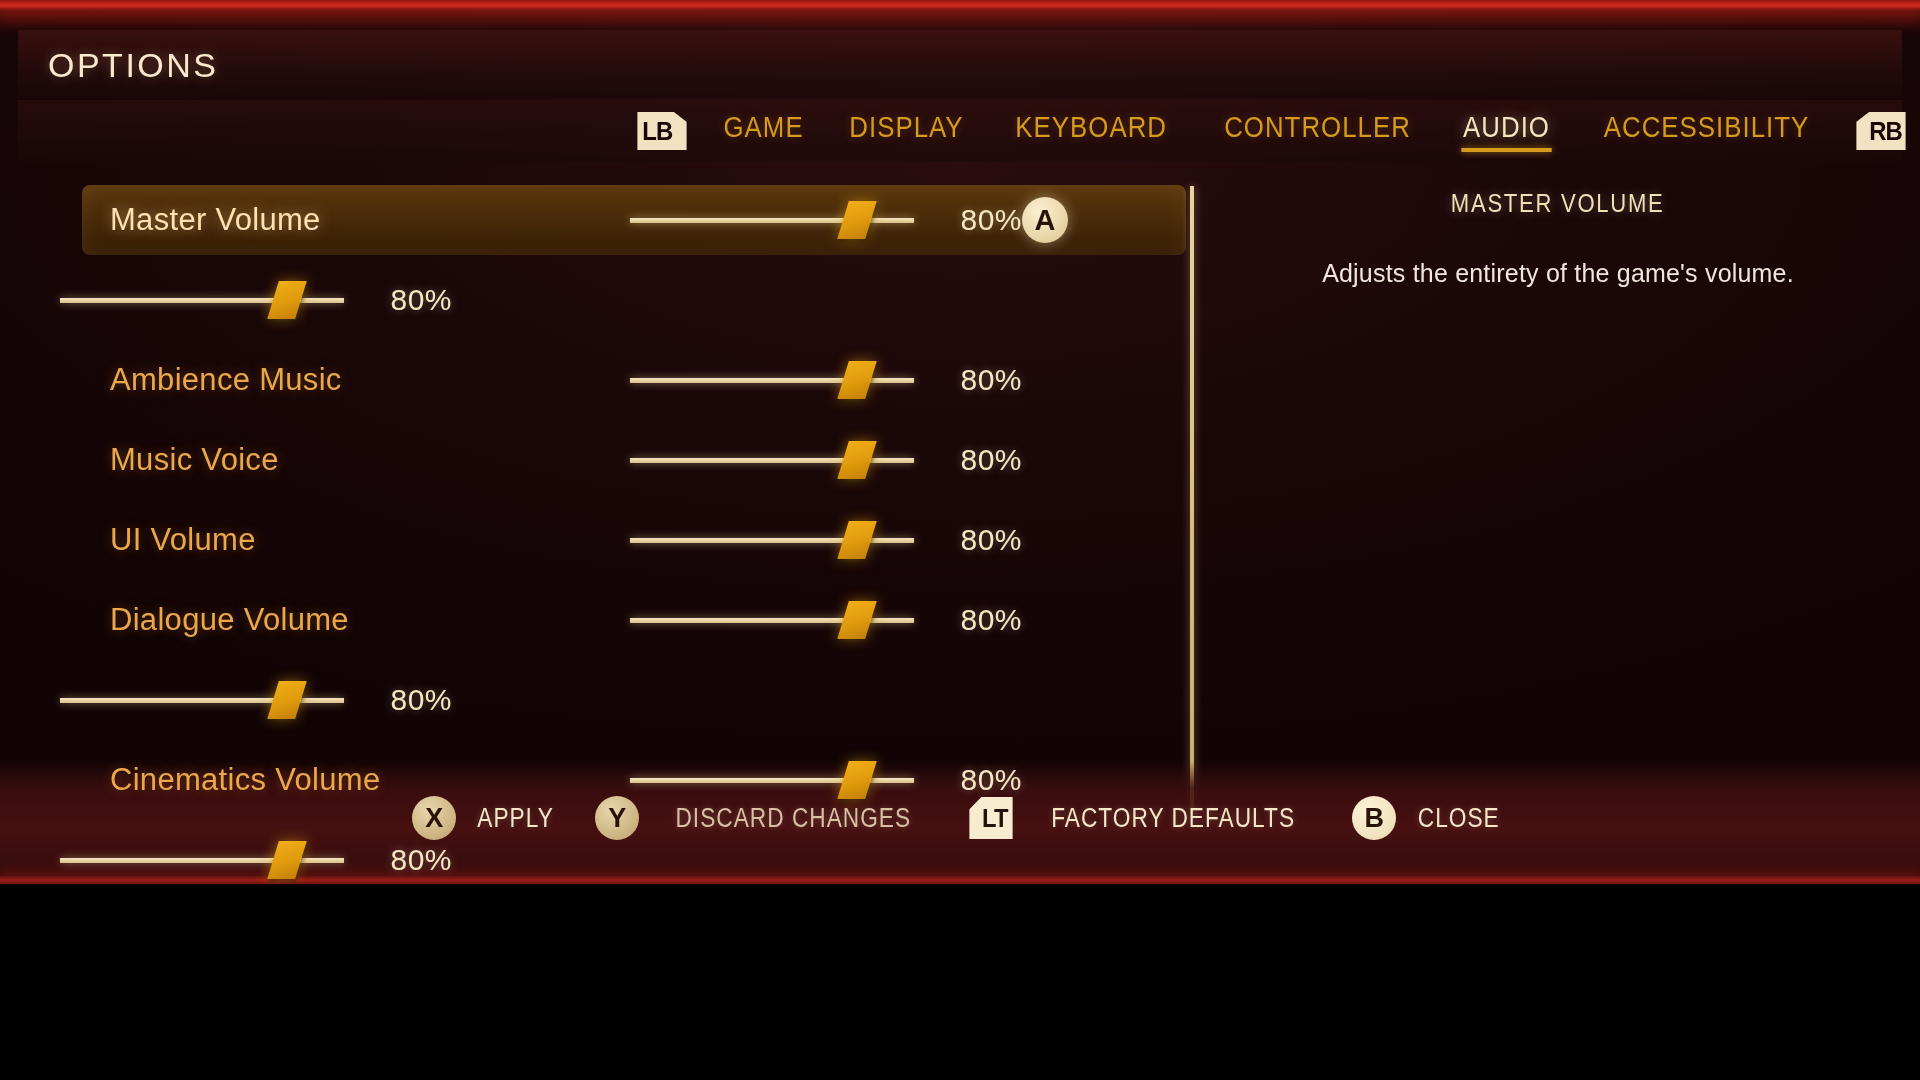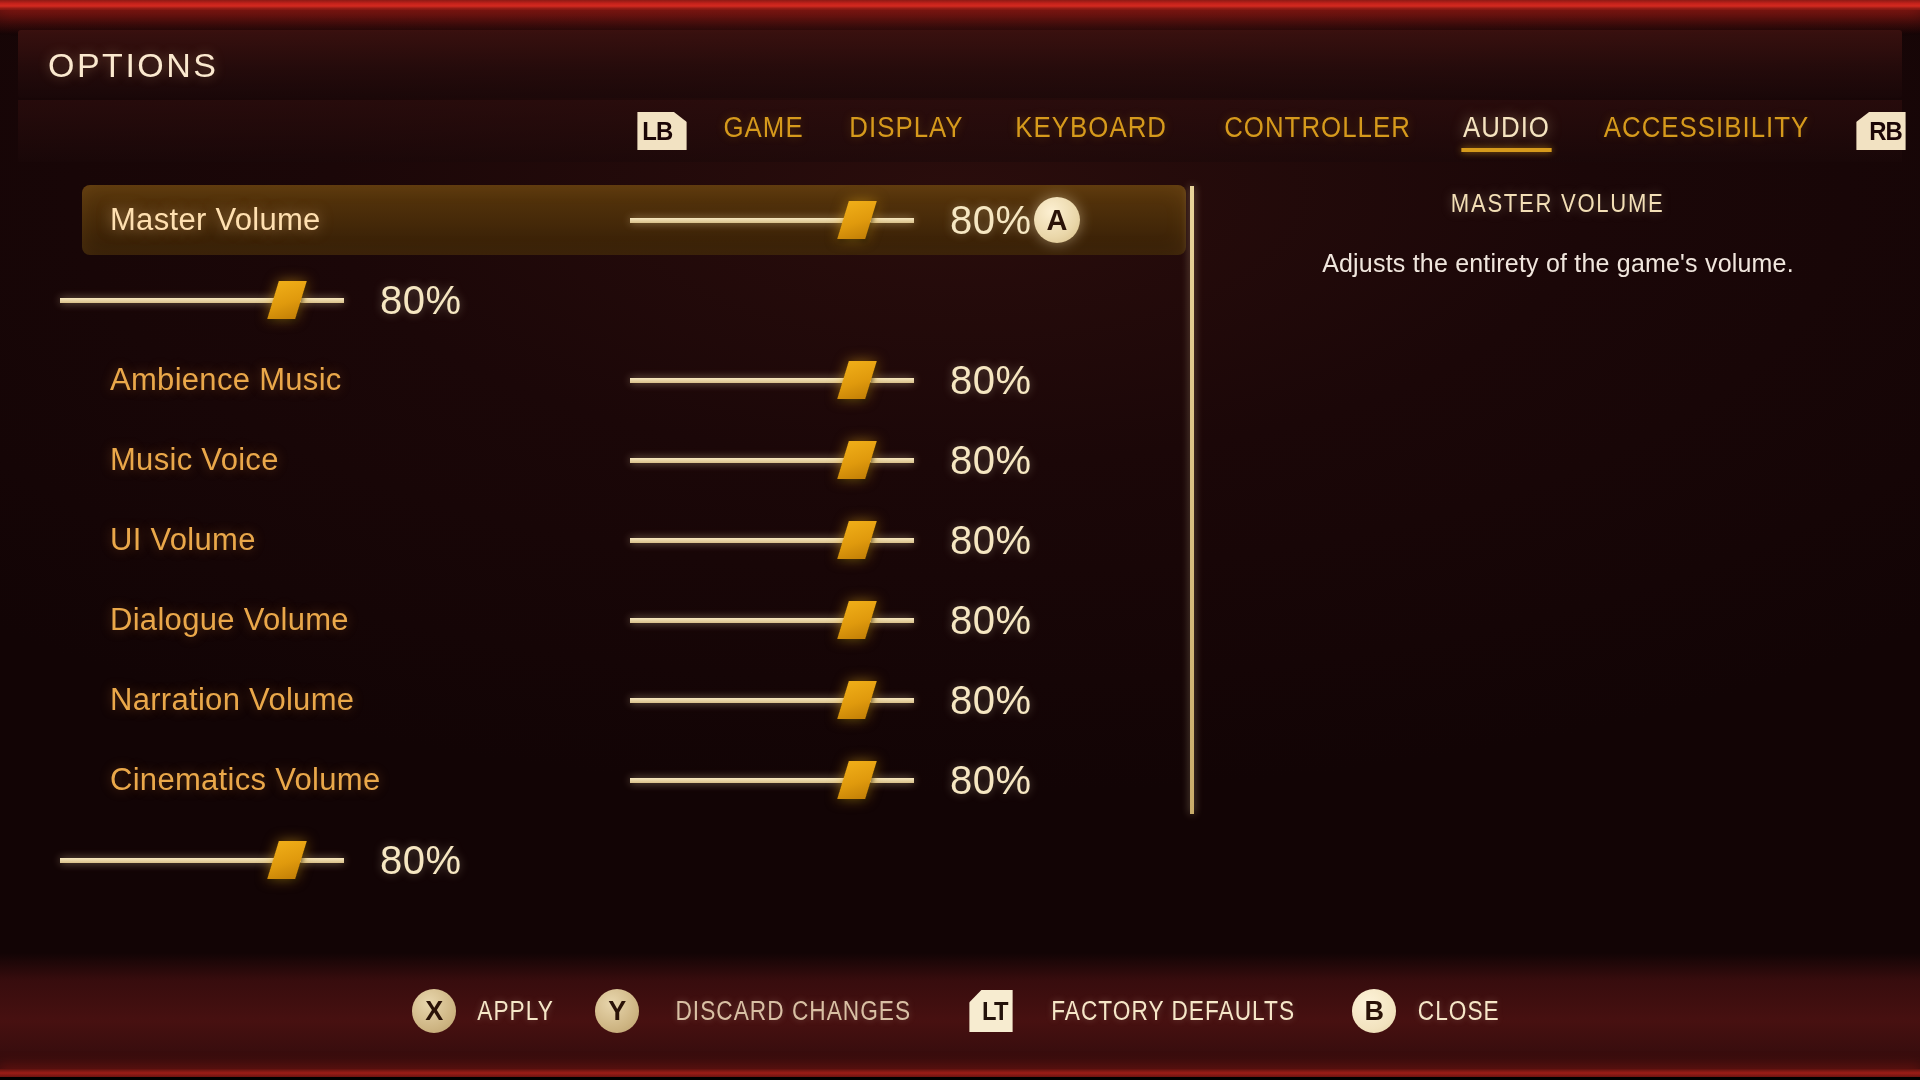--- a/index.html
+++ b/index.html
@@ -4,21 +4,21 @@
 <style>
   * { margin:0; padding:0; box-sizing:border-box; }
   html,body{
     width:1920px; height:1080px; overflow:hidden;
     background:#000;
     font-family:"Liberation Sans", sans-serif;
   }
 
   
   #screen{
-    position:relative; width:1920px; height:1077px;
+    position:relative; width:1920px; height:884px;
     background:
       radial-gradient(ellipse 1400px 600px at 50% 18%, #2a0d0c 0%, #1b0708 45%, #120405 100%),
       #120405;
     overflow:hidden;
   }
   
   .top-red{
     position:absolute; left:0; top:0; width:1920px; height:10px;
     background:linear-gradient(180deg,#8d1a15 0%,#c4221b 35%,#d42a20 60%,#6a120f 100%);
     box-shadow:0 0 18px 4px rgba(200,30,20,.55);
@@ -120,23 +120,24 @@
     background:linear-gradient(180deg,#f6e6bf,#d9c18a);
     box-shadow:0 0 9px rgba(250,225,175,.45);
   }
   .thumb{
     position:absolute; top:50%; width:28px; height:38px; margin-top:-19px;
     background:linear-gradient(160deg,#f0ae18 0%,#e09a0d 55%,#c27f06 100%);
     transform:skewX(-17deg);
     box-shadow:0 0 12px rgba(240,175,25,.5), 2px 3px 4px rgba(0,0,0,.55);
   }
   .pct{
-    position:relative; z-index:2; margin-left:36px; width:84px;
-    font-size:40px; color:#f6e7c2; letter-spacing:.5px;
+    position:relative; z-index:2; margin-left:24px; width:84px;
+    font-size:30px; color:#f6e7c2; letter-spacing:.5px;
     text-shadow:0 0 10px rgba(246,231,194,.35);
+    text-align:right;
   }
   .a-btn{
     position:relative; z-index:2;
     width:46px; height:46px; border-radius:50%;
     background:radial-gradient(circle at 38% 32%, #fdf0d2 0%, #ead7aa 60%, #d6bd86 100%);
     color:#2a1207; font-size:29px; font-weight:700;
     display:flex; align-items:center; justify-content:center;
     box-shadow:0 0 14px rgba(250,230,190,.45);
   }
   .a-btn.hidden{ visibility:hidden; }
@@ -153,21 +154,21 @@
     position:absolute; left:1210px; top:18px; width:660px;
     text-align:center;
   }
   .desc-title{
     font-size:26px; letter-spacing:2px; color:#f3dfb6;
     transform:scaleX(.85); display:inline-block;
     text-shadow:0 0 12px rgba(243,223,182,.35);
     margin-top:8px;
   }
   .desc-text{
-    margin-top:26px; font-size:25px; color:#f0e6dd; letter-spacing:.2px;
+    margin-top:36px; font-size:25px; color:#f0e6dd; letter-spacing:.2px;
     line-height:1.45;
   }
 
   
   .footer{
     position:absolute; left:0; bottom:0; width:1920px; height:124px;
     background:linear-gradient(180deg,rgba(52,12,13,.0) 0%,rgba(62,14,15,.85) 22%,rgba(74,17,17,.95) 55%,rgba(46,11,12,.95) 100%);
     display:flex; align-items:center; justify-content:center; gap:34px;
     padding-bottom:8px;
   }
@@ -280,21 +281,20 @@
           <div class="opt-label">Dialogue Volume</div>
           <div class="slider">
             <div class="track"></div>
             <div class="thumb" style="left: calc(80% - 14px);"></div>
           </div>
           <div class="pct">80%</div>
           <div class="a-btn hidden">A</div>
         </div>
         <div class="opt-row">
           <div class="hl"></div>
-          <div class="opt-label">Narration Volume</div>
           <div class="slider">
             <div class="track"></div>
             <div class="thumb" style="left: calc(80% - 14px);"></div>
           </div>
           <div class="pct">80%</div>
           <div class="a-btn hidden">A</div>
         </div>
         <div class="opt-row">
           <div class="hl"></div>
           <div class="opt-label">Cinematics Volume</div>

